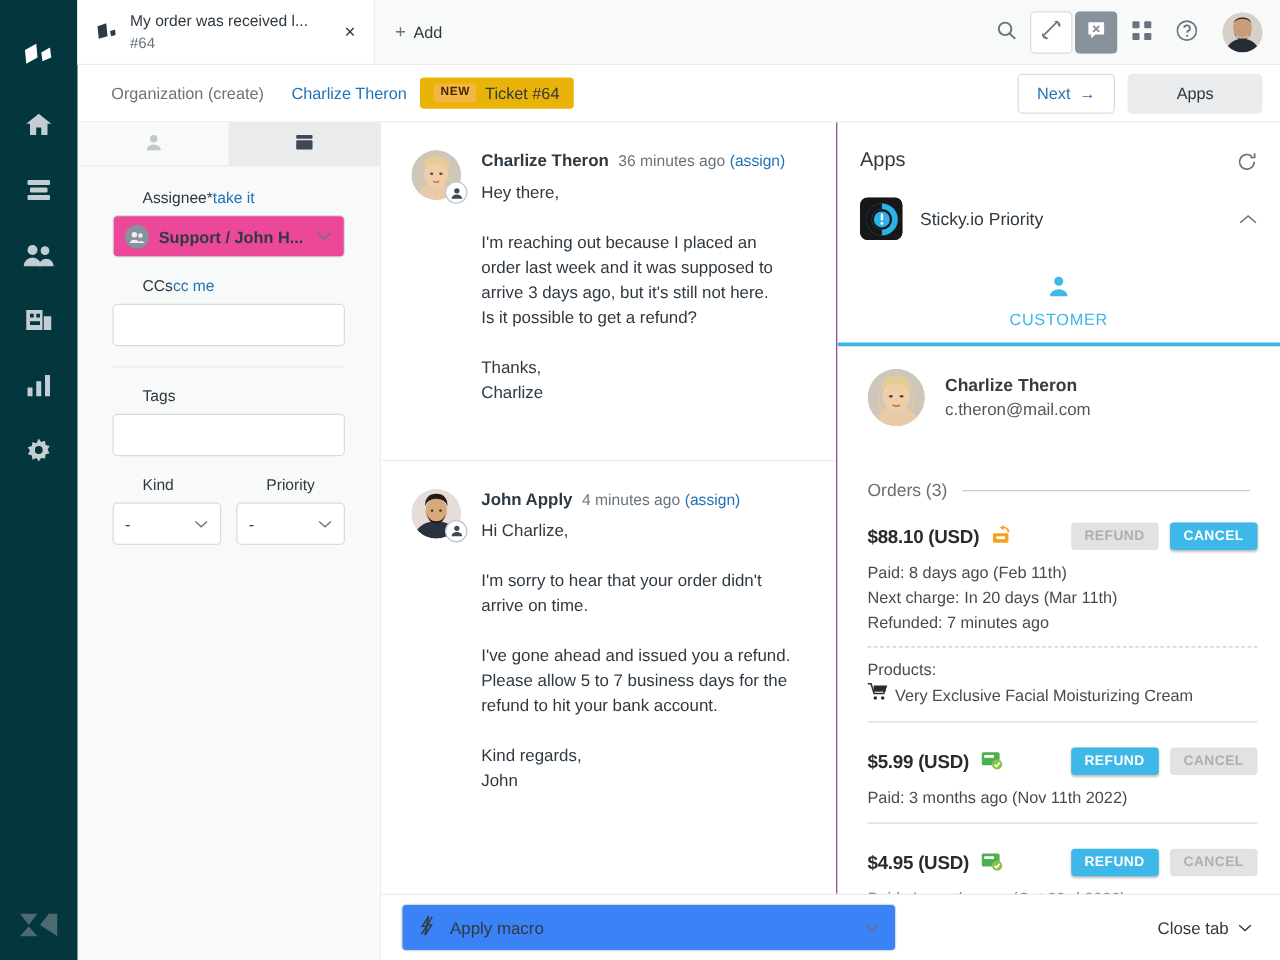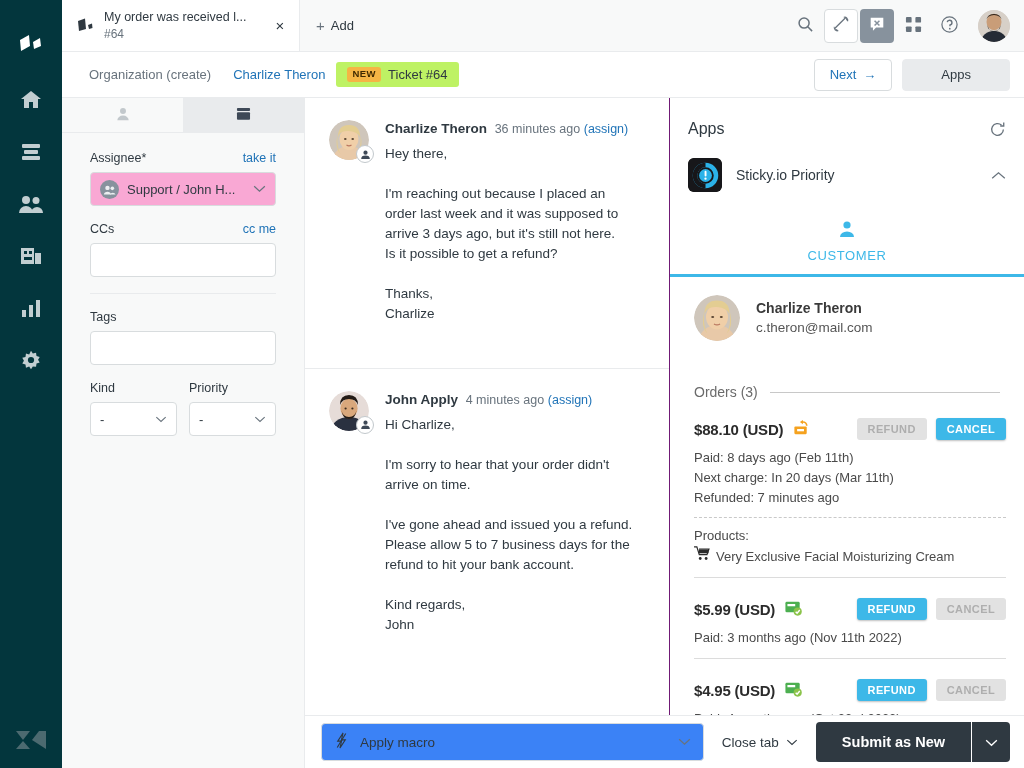--- a/index.html
+++ b/index.html
@@ -71,21 +71,21 @@
     height:46px; background:#fff; border-bottom:1px solid #e9ebed;
     display:flex; align-items:center; padding:0 14px 0 16px; gap:0;
   }
   .crumbs { display:flex; align-items:center; }
   .crumb {
     padding:5px 11px; font-size:13px; color:#2f3941; cursor:pointer; border-radius:3px;
     white-space:nowrap;
   }
   .crumb.muted { color:#68737d; }
   .crumb.link { color:#1f73b7; }
-  .crumb.current { background:#bef264; display:flex; align-items:center; gap:7px; }
+  .crumb.current { background:#eab308; display:flex; align-items:center; gap:7px; }
   .badge-new {
     background:#f5b544; color:#3f2a00; font-size:9.5px; font-weight:bold;
     letter-spacing:.5px; padding:2px 5px; border-radius:3px; line-height:1.1;
   }
   .crumb-actions { margin-left:auto; display:flex; align-items:center; gap:10px; }
   .btn-next {
     border:1px solid #d8dcde; background:#fff; border-radius:4px; height:32px;
     padding:0 15px; font-size:13px; color:#1f73b7; cursor:pointer; display:flex;
     align-items:center; gap:7px; font-family:inherit;
   }
@@ -103,26 +103,26 @@
     display:flex; flex-direction:column; min-height:0;
   }
   .props-tabs { display:flex; height:35px; border-bottom:1px solid #e9ebed; }
   .props-tab {
     flex:1; display:flex; align-items:center; justify-content:center; cursor:pointer;
     background:#f8f9f9;
   }
   .props-tab.active { background:#e9ebed; }
   .props-body { padding:18px 28px 0 28px; }
   .field { margin-bottom:16px; }
-  .field-head { display:flex; align-items:baseline; justify-content:space-between; margin-bottom:7px; }
+  .field-head { display:flex; align-items:baseline; justify-content:flex-start; margin-bottom:7px;margin-left:24px; }
   .field-label { font-size:12.5px; color:#2f3941; }
   .field-link { font-size:12.5px; color:#1f73b7; cursor:pointer; }
   .select-box {
-    height:34px; border:1px solid #d8dcde; border-radius:4px; background:#f9a8d4;
-    display:flex; align-items:center; padding:0 9px; gap:8px; cursor:pointer;
+    height:34px; border:1px solid #d8dcde; border-radius:4px; background:#ec4899;
+    display:flex; align-items:center; padding:0 9px; gap:8px; cursor:pointer;font-weight:bold;
   }
   .select-box .val {
     flex:1 1 auto; font-size:13px; color:#2f3941; white-space:nowrap; overflow:hidden;
     text-overflow:ellipsis;
   }
   .group-avatar {
     width:19px; height:19px; border-radius:50%; background:#87929d; flex:0 0 19px;
     display:flex; align-items:center; justify-content:center;
   }
   .input-box {
@@ -777,27 +777,16 @@
         </span>
       </div>
       <div class="closetab">
         <span>Close tab</span>
         <span class="chev">
           <svg width="12" height="7" viewBox="0 0 14 9" fill="none" stroke="#2f3941" stroke-width="1.4">
               <path d="M1 1.5 L7 7 L13 1.5"></path>
             </svg>
         </span>
       </div>
-      <div class="submit-grp">
-        <button class="submit-main">Submit as New</button>
-        <span class="submit-div"></span>
-        <button class="submit-caret">
-          <span>
-            <svg width="13" height="8" viewBox="0 0 14 9" fill="none" stroke="#fff" stroke-width="1.5">
-                <path d="M1 1.5 L7 7 L13 1.5"></path>
-              </svg>
-          </span>
-        </button>
-      </div>
     </div>
 
   </div>
 </div>
 
 </body></html>

